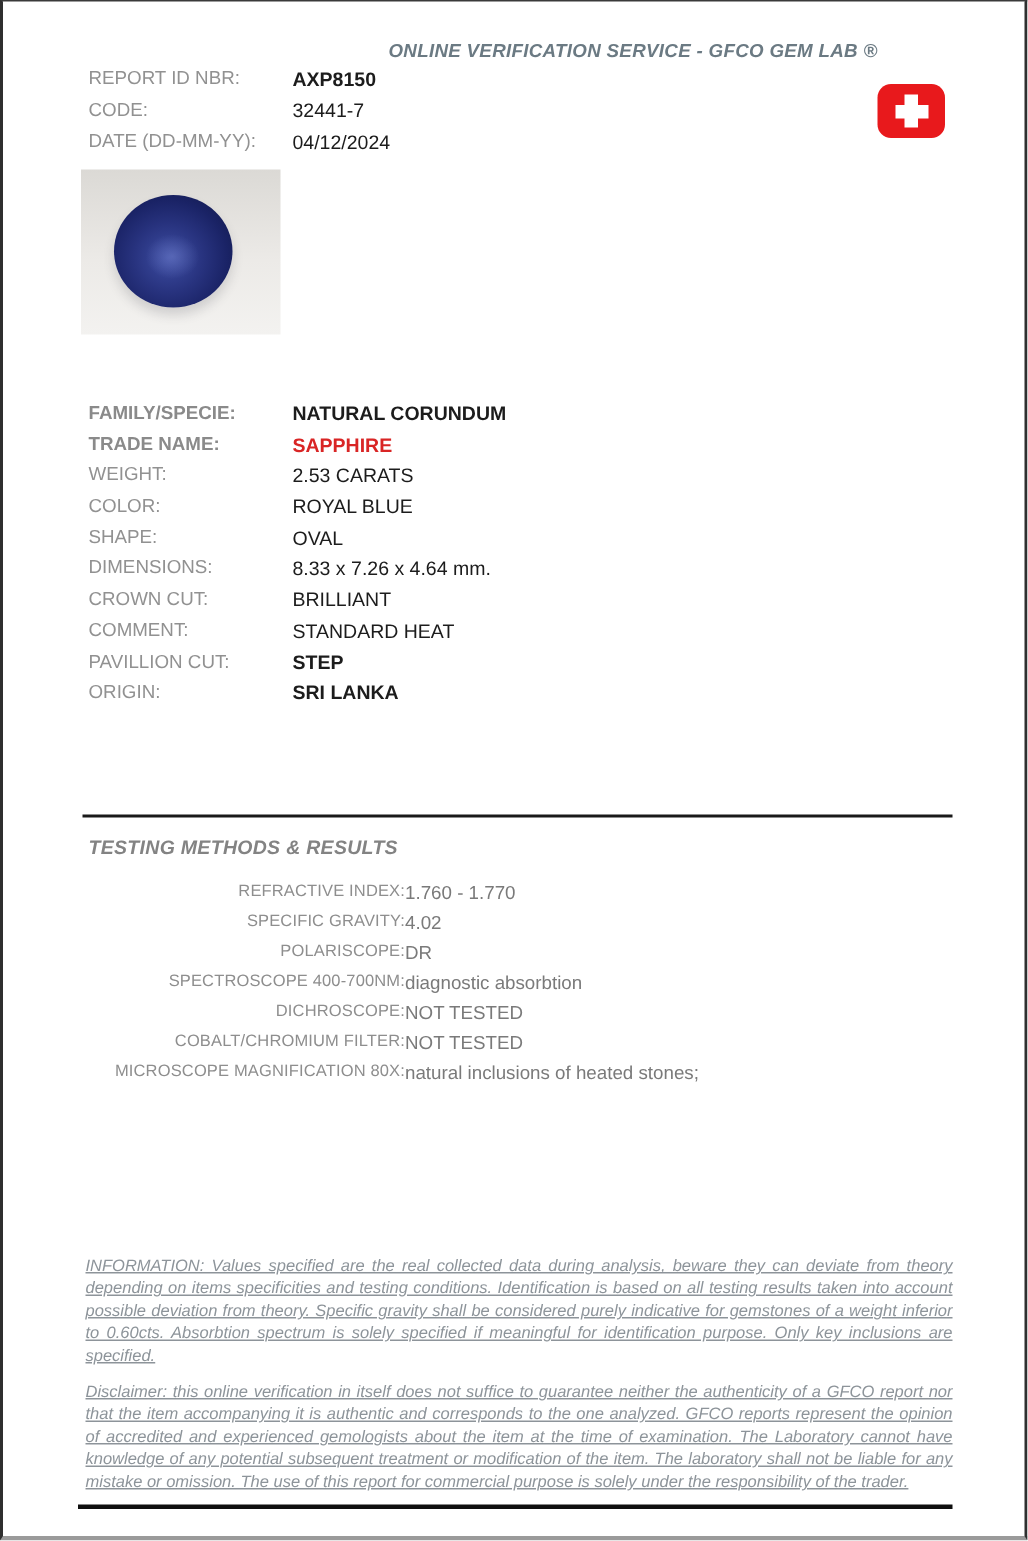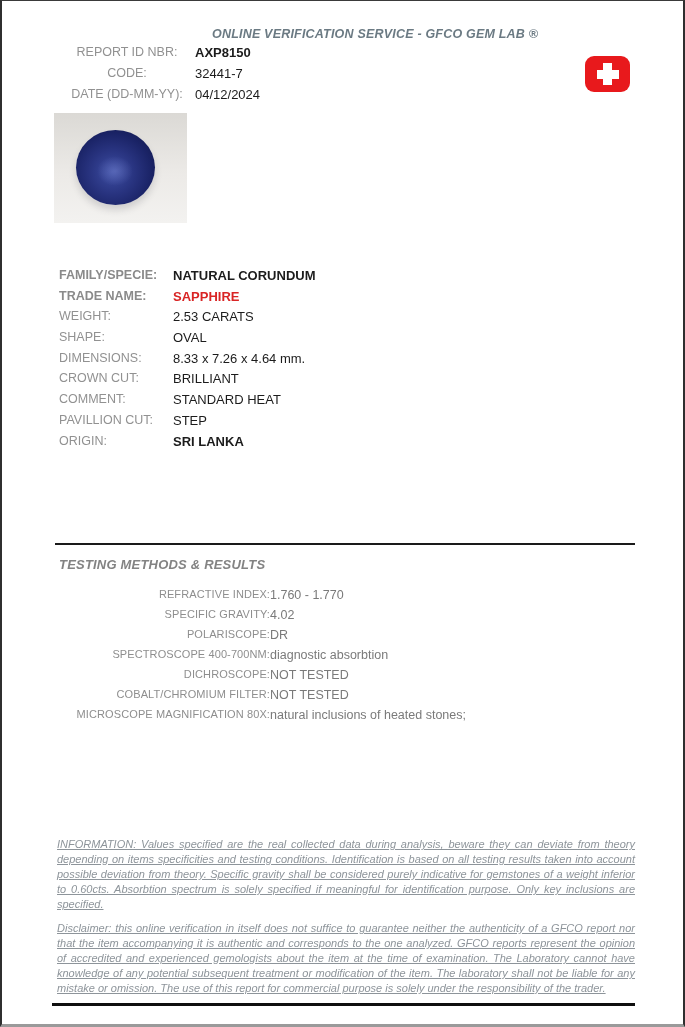--- a/index.html
+++ b/index.html
@@ -4,57 +4,57 @@
 <style>
   html,body{margin:0;padding:0;background:#fff;}
   body{font-family:"Liberation Sans", sans-serif; -webkit-font-smoothing:antialiased;}
   .page{
     position:relative; width:685px; height:1027px; box-sizing:border-box;
     background:#fff; overflow:hidden;
     border:2px solid #2f2f2f; border-bottom:3px solid #9a9a9a; border-top:1px solid #3a3a3a;
   }
   
   .svc-title{
-    position:absolute; top:26px; right:51px; width:420px; text-align:left;
+    position:absolute; top:26px; right:51px; width:420px; text-align:center;
     font-size:12.5px; font-weight:bold; font-style:italic; color:#6b7a83; letter-spacing:.2px;
   }
   .flag{
     position:absolute; top:55px; left:583px; width:45px; height:36px;
     background:#e8191c; border-radius:9px;
   }
   .flag .bar-v{position:absolute; left:18px; top:7px; width:9px; height:22px; background:#fff;}
   .flag .bar-h{position:absolute; left:11.5px; top:13.5px; width:22px; height:9px; background:#fff;}
   
   .rows{position:absolute; left:57px; display:flex; flex-direction:column;}
   .row{display:flex; align-items:flex-start;}
   .row .lab{color:#919191; font-size:12.5px;}
   .row .val{color:#1c1c1c; font-size:13px;}
   
   .report-rows{top:44px;}
-  .report-rows .row{height:21px;text-align:center;}
+  .report-rows .row{height:21px;}
   .report-rows .lab{width:136px;}
   .report-rows .row:nth-child(1) .val{font-weight:bold;}
   
   .photo{
     position:absolute; top:112px; left:52px; width:133px; height:110px;
     background:linear-gradient(180deg,#dbd9d5 0%, #eceae7 55%, #f3f2f0 100%);
   }
   .gem{
     position:absolute; left:22px; top:17px; width:79px; height:75px; border-radius:50%;
     background:radial-gradient(ellipse at 46% 56%, #3d4da2 0%, #28337f 38%, #1a2366 65%, #131a4e 88%, #10173f 100%);
     box-shadow:0 5px 7px rgba(60,60,70,.18);
   }
   .gem .glow{
     position:absolute; left:26%; top:34%; width:46%; height:40%; border-radius:50%;
     background:radial-gradient(ellipse at center, rgba(120,135,210,.45) 0%, rgba(120,135,210,0) 70%);
   }
   
   .identity-rows{top:267px;}
   .identity-rows .row{height:20.7px;}
-  .identity-rows .lab{width:114px;}
+  .identity-rows .lab{width:136px;}
   .identity-rows .row:nth-child(1) .lab,
   .identity-rows .row:nth-child(2) .lab{font-weight:bold; color:#8a8a8a;}
   .identity-rows .row:nth-child(1) .val{font-weight:bold;}
   .identity-rows .row:nth-child(2) .val{font-weight:bold; color:#d92525;}
   .identity-rows .row:nth-child(9) .val,
   .identity-rows .row:nth-child(10) .val{font-weight:bold;}
   
   .divider{position:absolute; top:542px; left:53px; width:580px; height:1.6px; background:#1a1a1a;}
   .testing-title{
     position:absolute; top:556px; left:57px;
@@ -113,20 +113,24 @@
     </div>
     <div class="row">
       <span class="lab">TRADE NAME:</span>
       <span class="val">SAPPHIRE</span>
     </div>
     <div class="row">
       <span class="lab">WEIGHT:</span>
       <span class="val">2.53 CARATS</span>
     </div>
     <div class="row">
+      <span class="lab">COLOR:</span>
+      <span class="val">ROYAL BLUE</span>
+    </div>
+    <div class="row">
       <span class="lab">SHAPE:</span>
       <span class="val">OVAL</span>
     </div>
     <div class="row">
       <span class="lab">DIMENSIONS:</span>
       <span class="val">8.33 x 7.26 x 4.64 mm.</span>
     </div>
     <div class="row">
       <span class="lab">CROWN CUT:</span>
       <span class="val">BRILLIANT</span>

